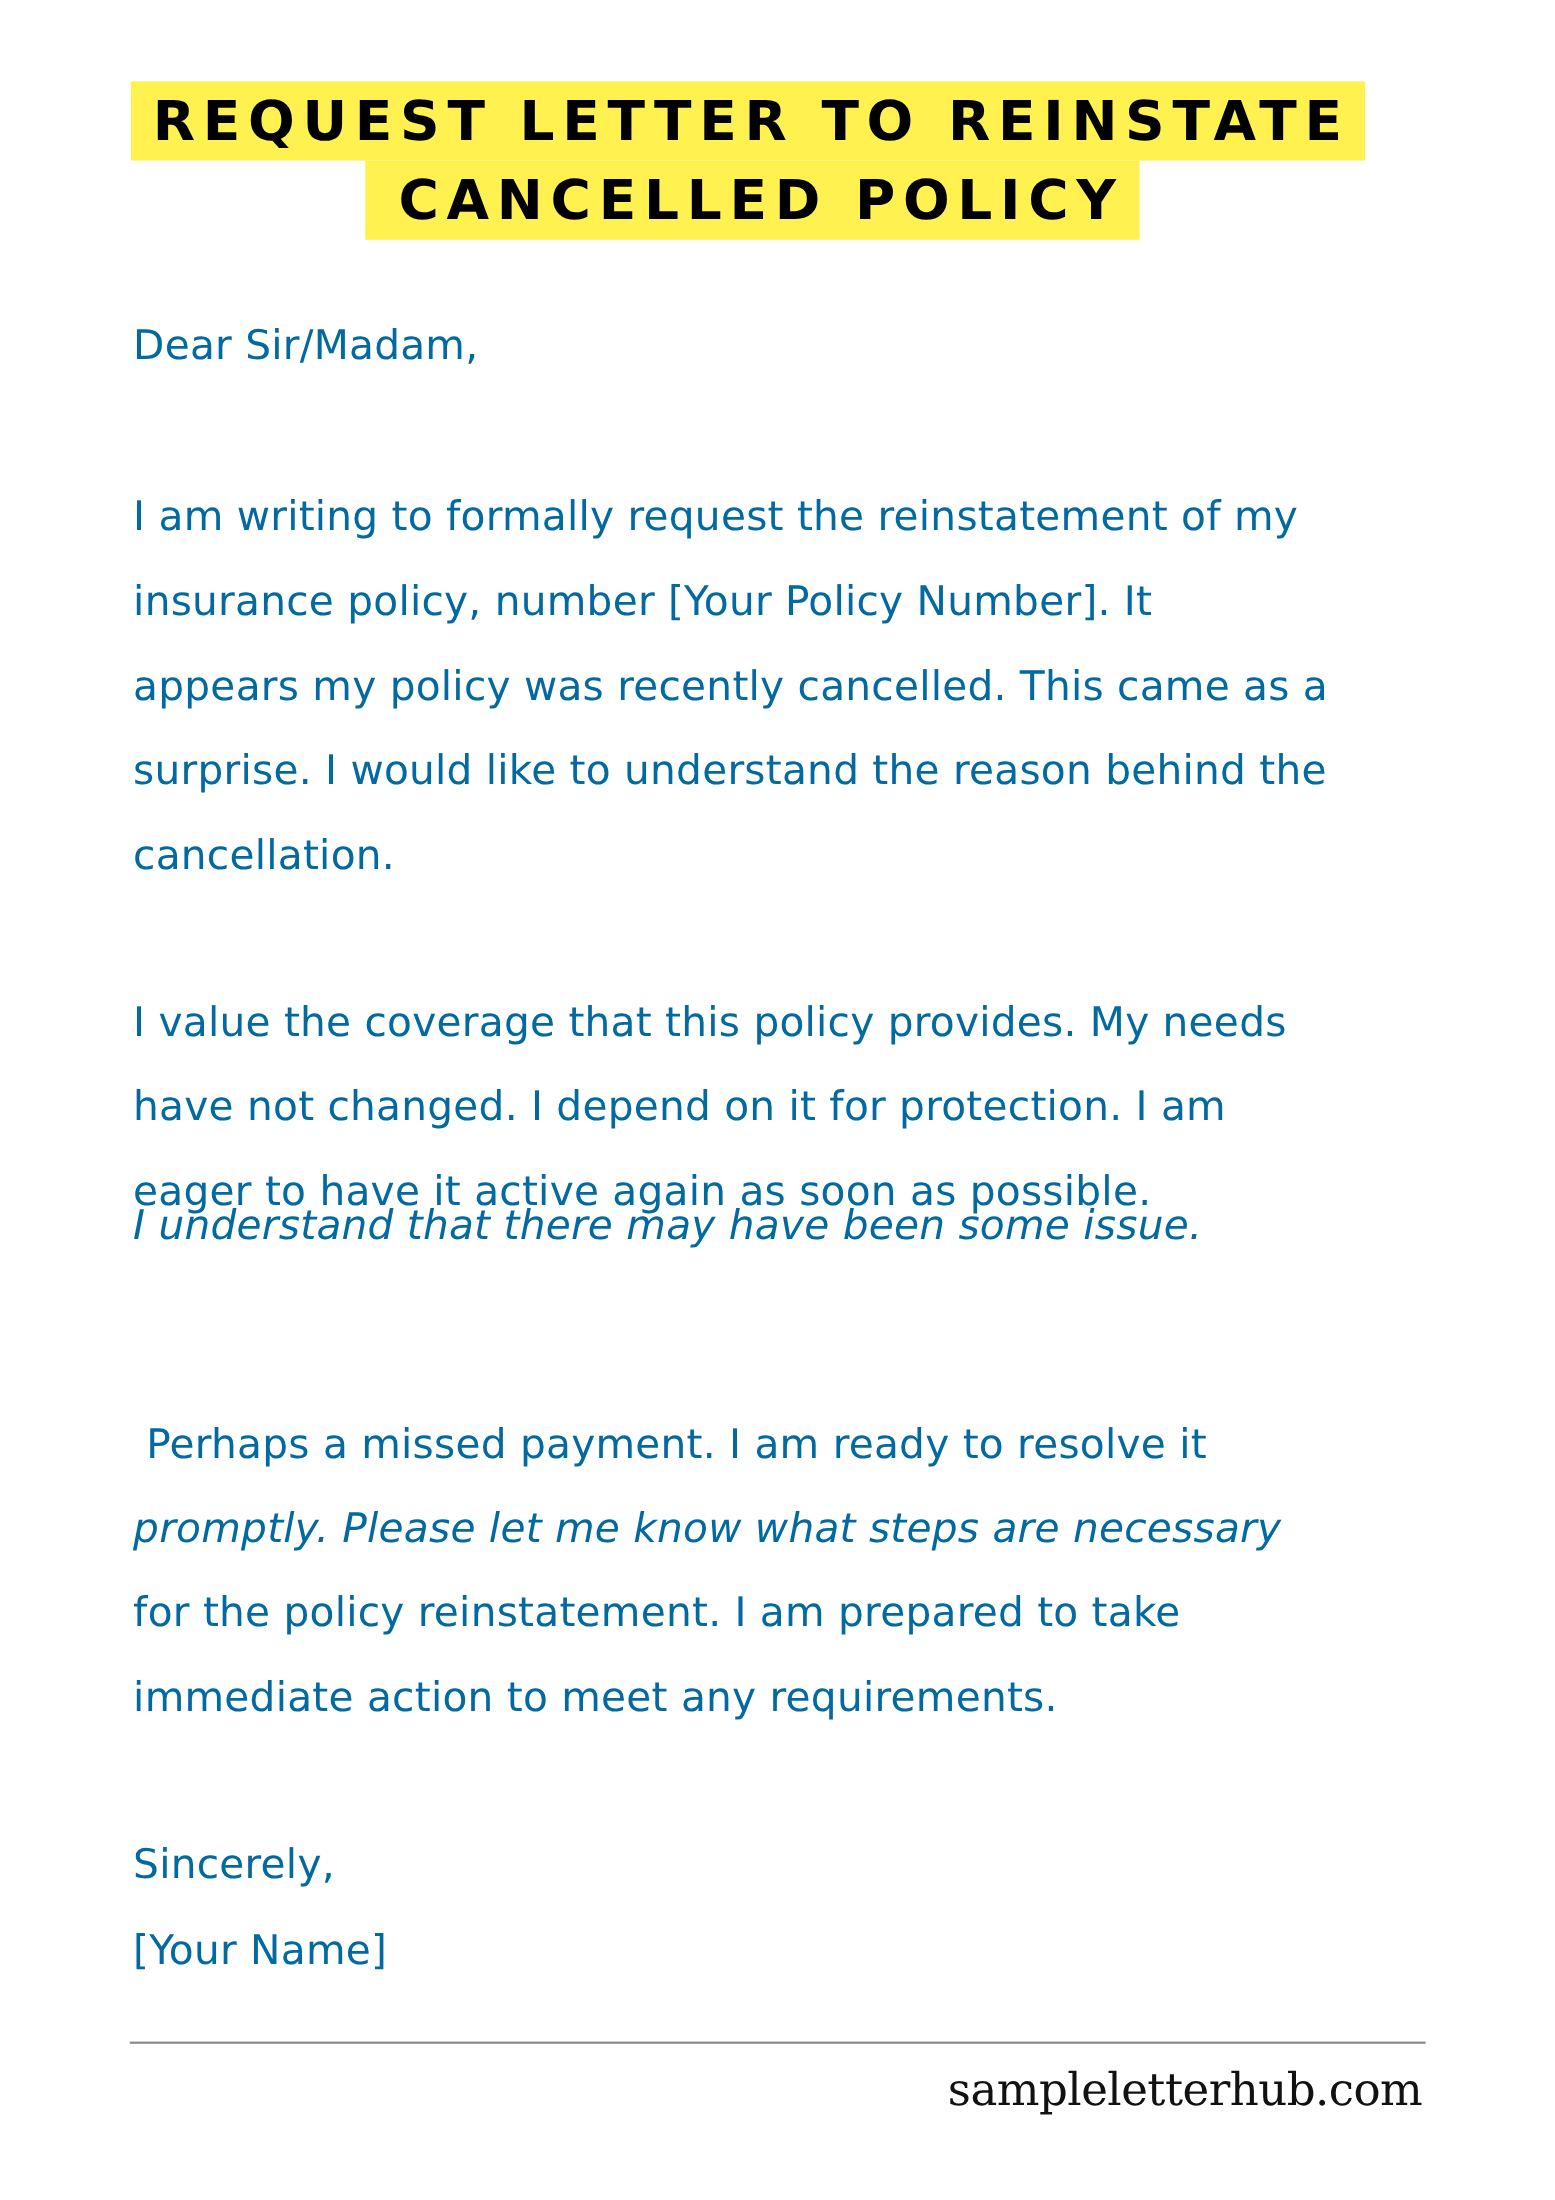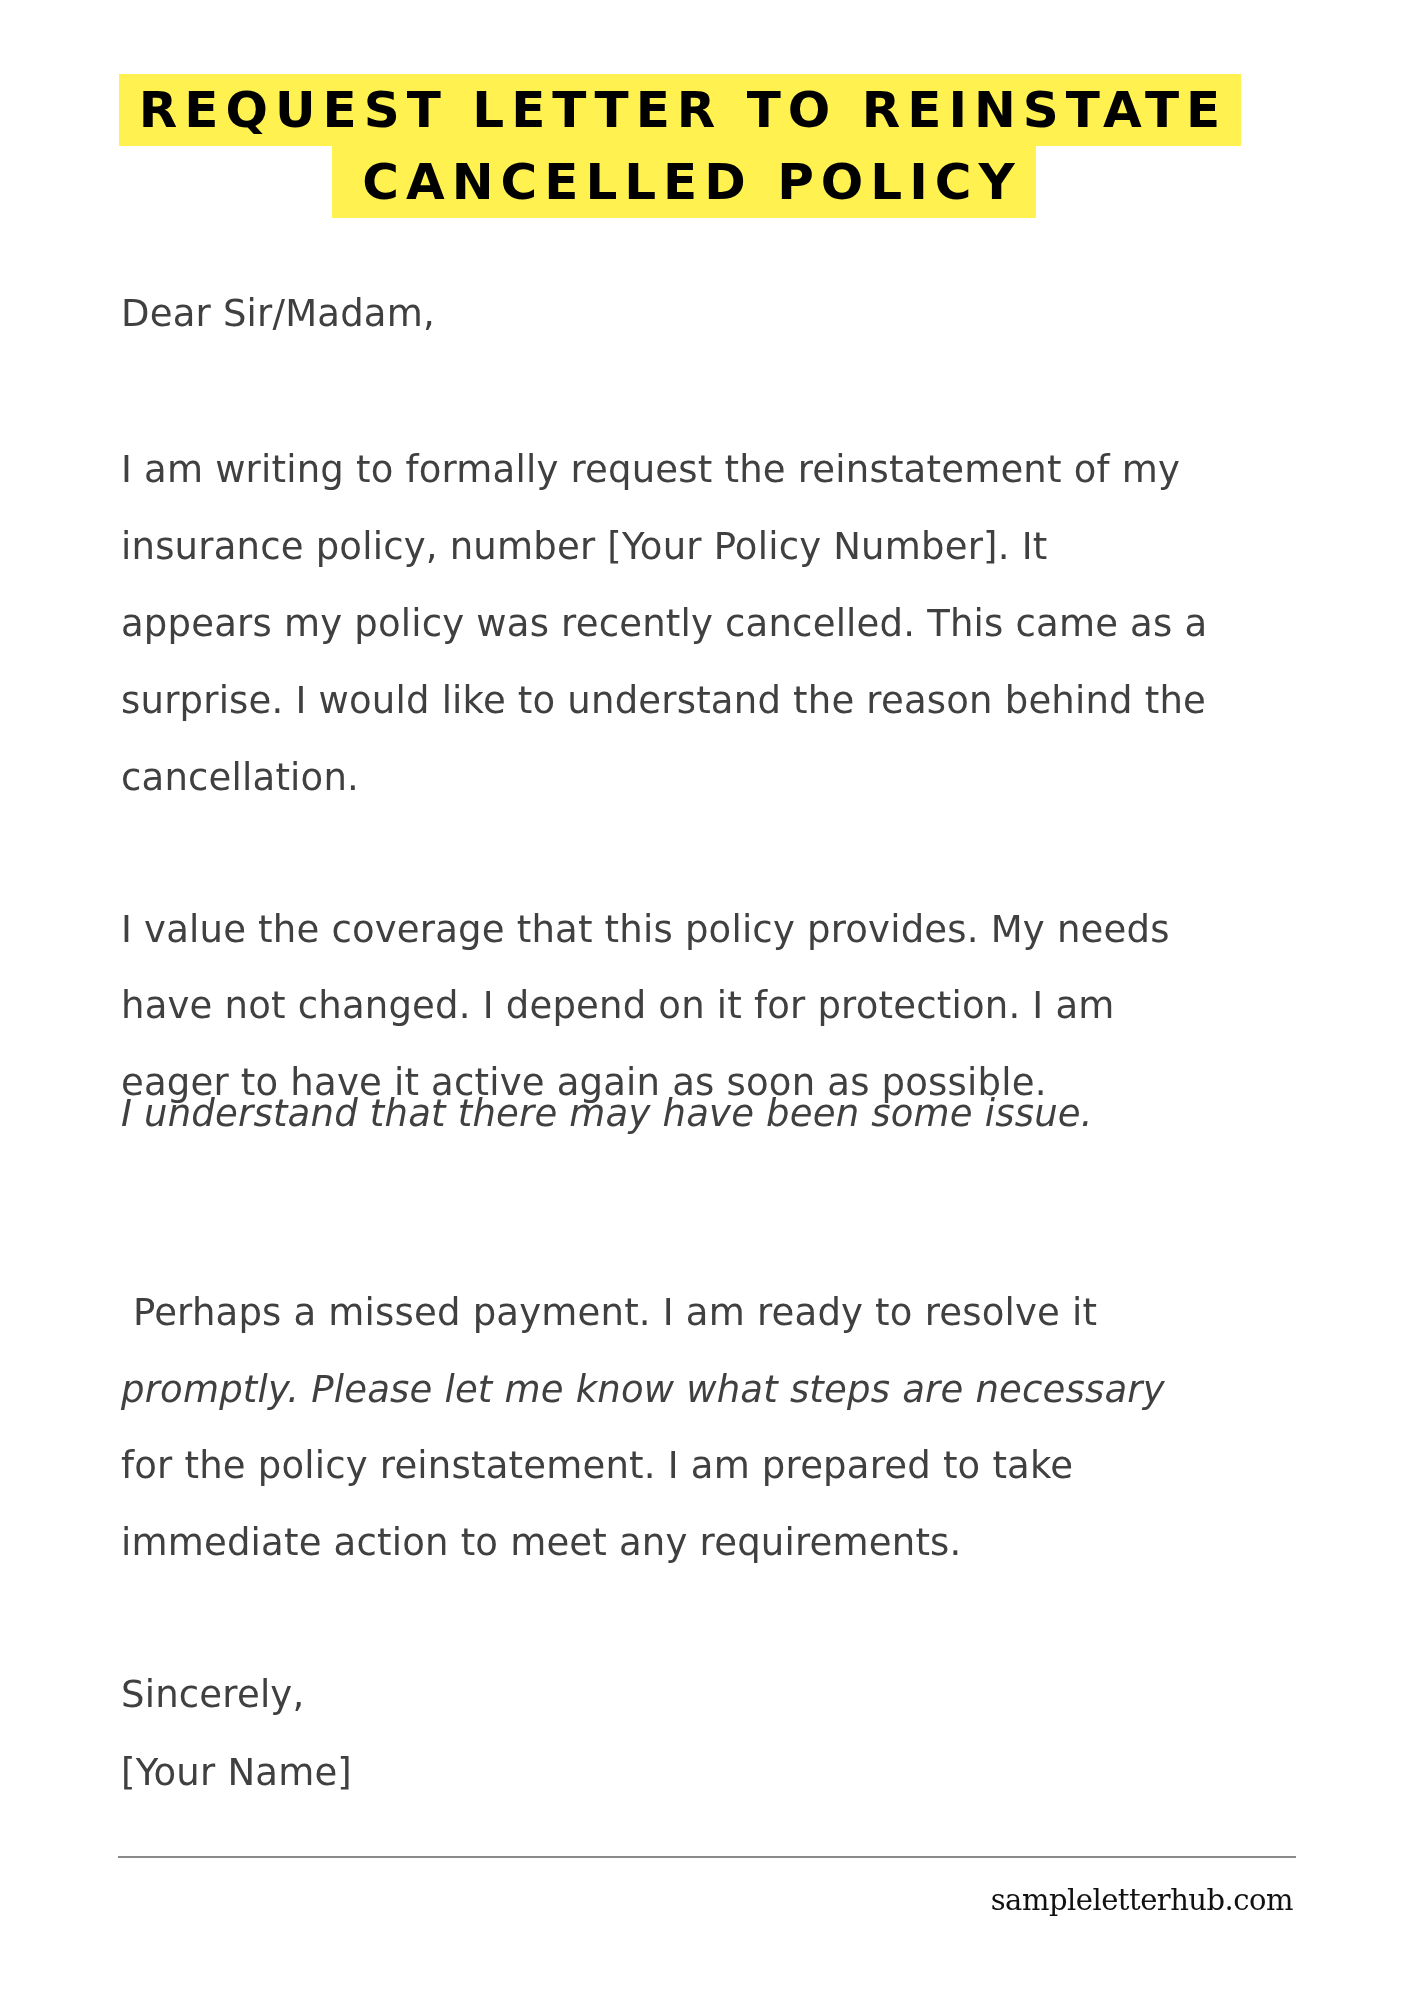--- a/index.html
+++ b/index.html
@@ -1,23 +1,23 @@
 <!DOCTYPE html>
 <html><head>
 <meta charset="utf-8">
 <style>
   html, body { margin:0; padding:0; background:#ffffff; }
   body { width:1414px; height:2000px; position:relative; overflow:hidden; font-family:"DejaVu Sans", sans-serif; color:#111111; }
   .title-wrap { position:absolute; left:0; top:74px; width:1414px; text-align:center; }
   .title-line { display:inline-block; background:#FFF250; font-family:"DejaVu Sans", sans-serif; font-weight:bold; text-transform:uppercase; color:#000; font-size:50px; letter-spacing:7px; line-height:72px; height:72px; padding:0 6px 0 12px; white-space:nowrap;text-align:center; }
   .title-line.l1 { position:absolute; left:119px; top:0; width:1104px; }
   .title-line.l2 { position:absolute; left:332px; top:72px; width:676px;padding-left:22px; }
-  .body-line { position:absolute; left:121px; font-family:"DejaVu Sans", sans-serif; font-size:37px; line-height:40px; color:#404040; white-space:pre; letter-spacing:0.2px; }
+  .body-line { position:absolute; left:121px; font-family:"DejaVu Sans", sans-serif; font-size:37px; line-height:40px; color:#0369a1; white-space:pre; letter-spacing:0.2px; }
   .divider { position:absolute; left:118px; top:1856px; width:1178px; height:2px; background:#8a8a8a; }
-  .footer { position:absolute; right:121px; top:1878px; font-family:"DejaVu Serif", serif; font-size:29px; line-height:44px; color:#111; letter-spacing:-0.5px; }
+  .footer { position:absolute; right:121px; top:1878px; font-family:"DejaVu Serif", serif; font-size:41px; line-height:44px; color:#111; letter-spacing:-0.5px; }
 </style>
 </head>
 <body>
 
 <div class="title-wrap">
   <div class="title-line l1">REQUEST LETTER TO REINSTATE</div>
   <div class="title-line l2">CANCELLED POLICY</div>
 </div>
 
 <div class="body-line" style="top:294px;">Dear Sir/Madam,</div>

